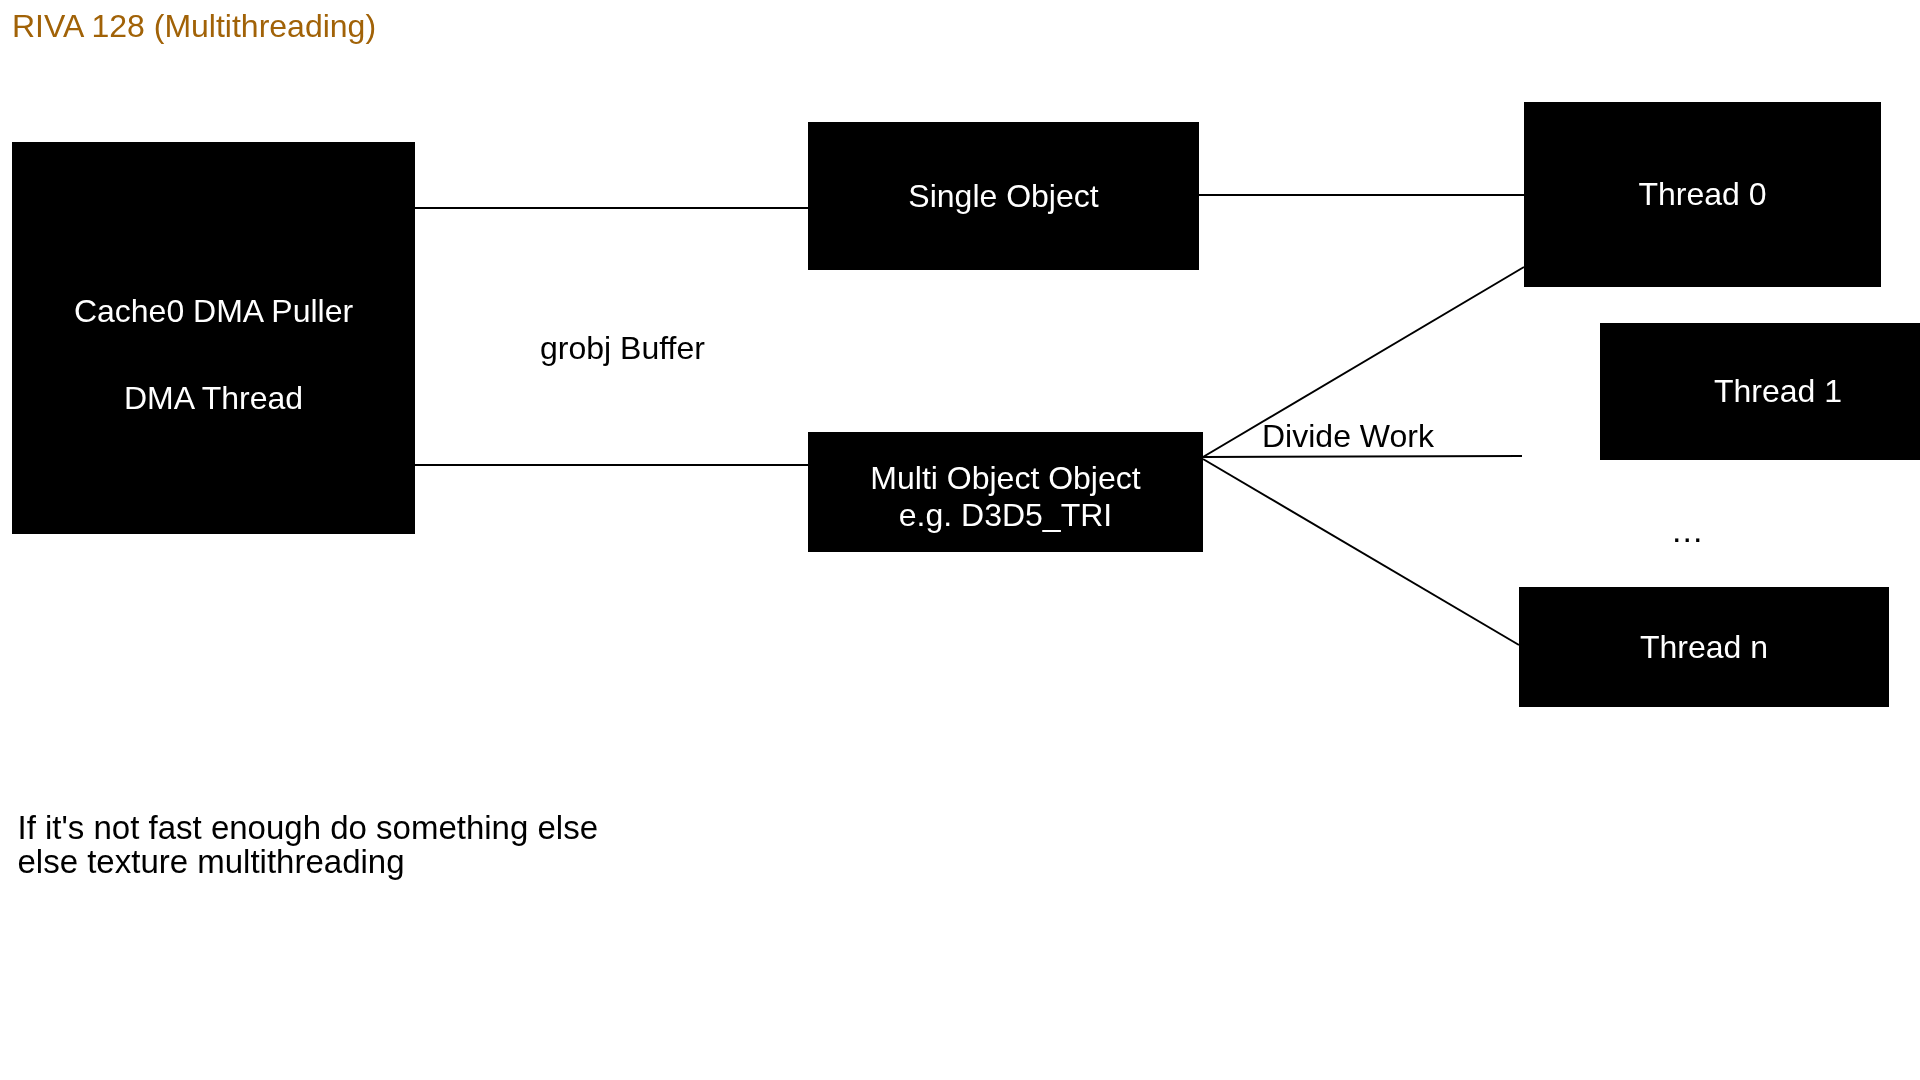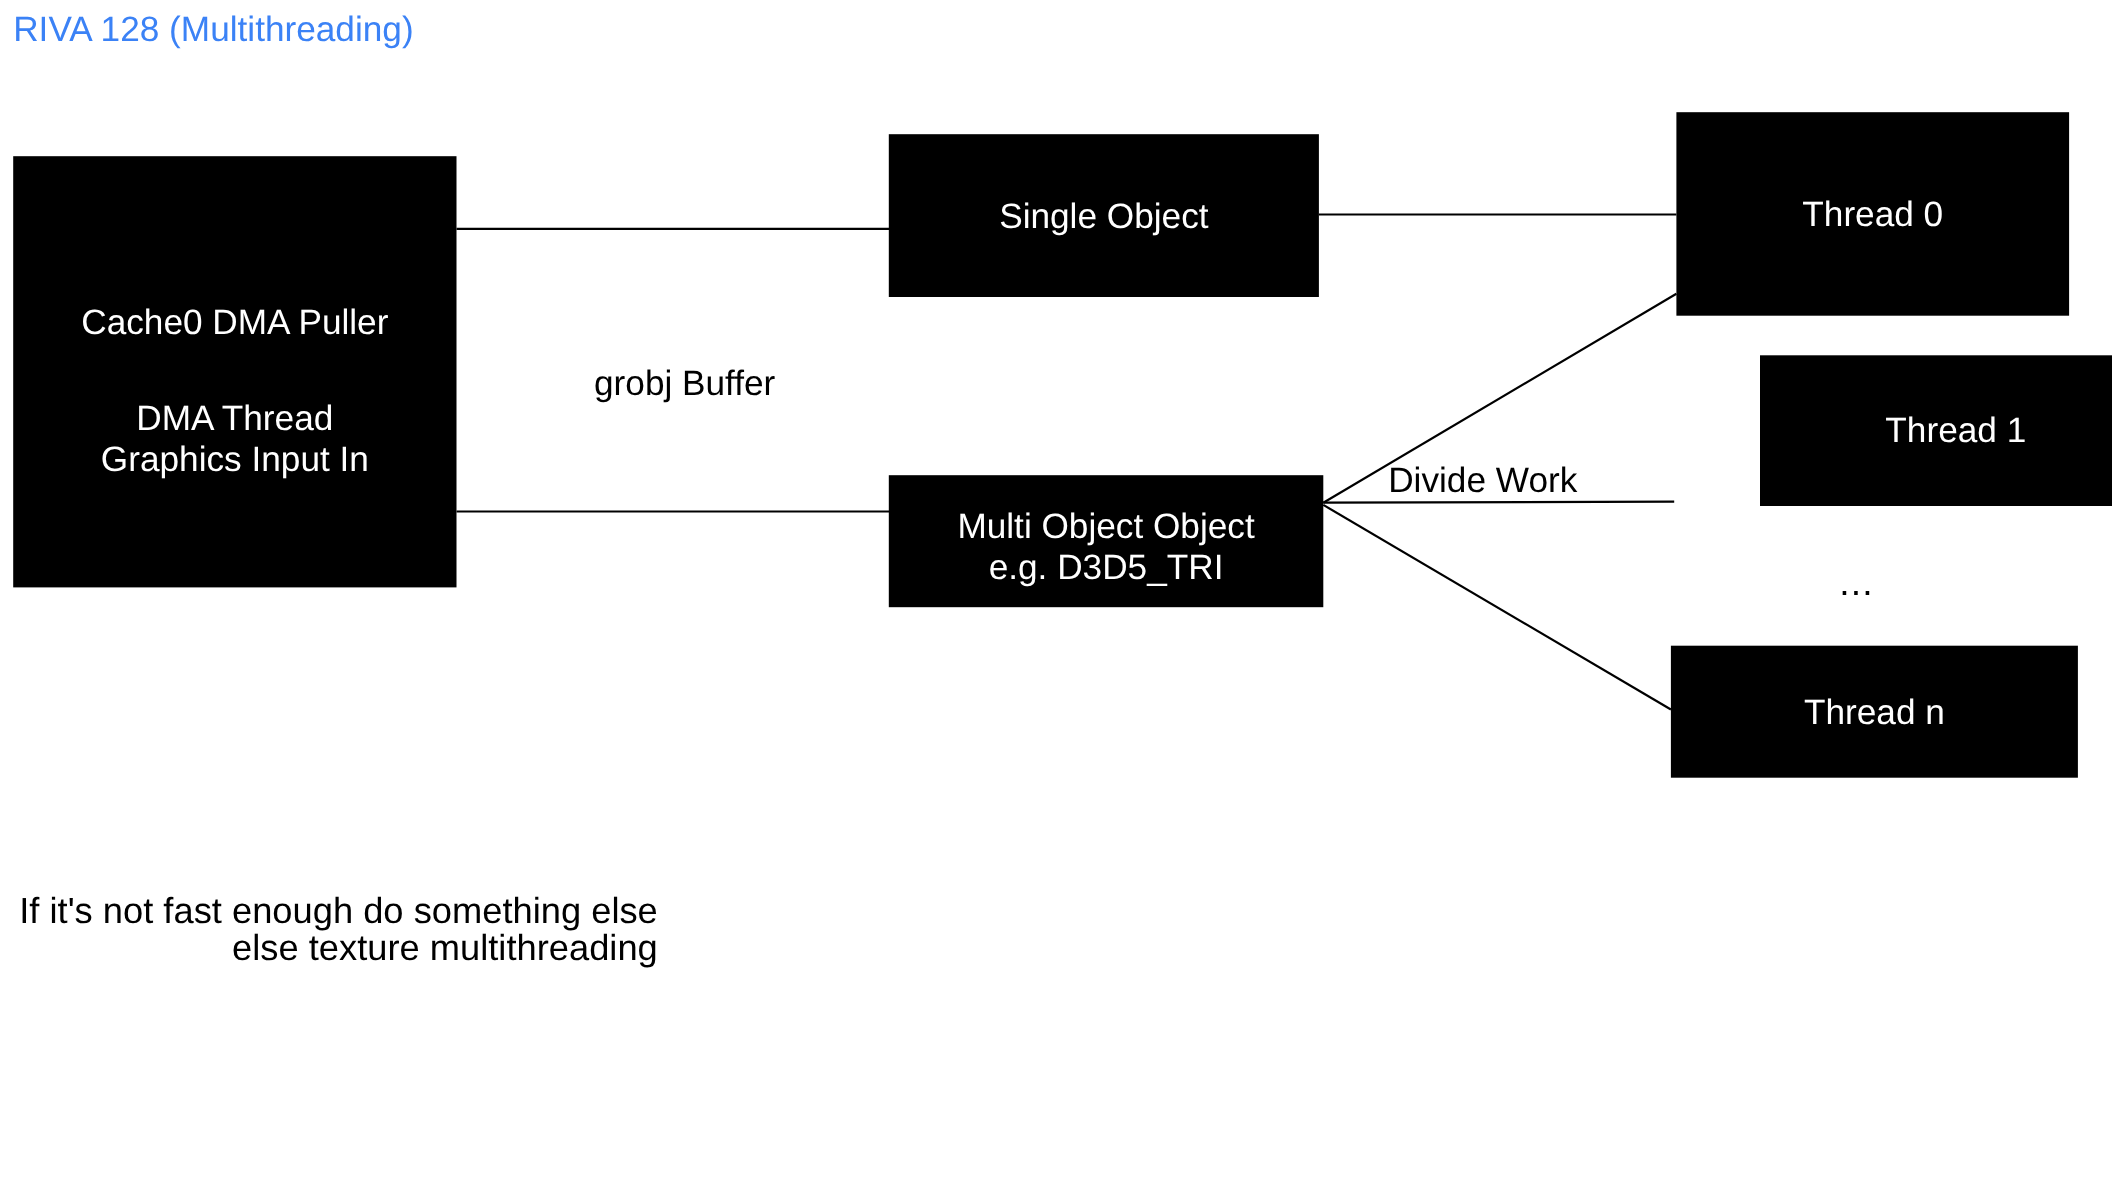--- a/index.html
+++ b/index.html
@@ -12,21 +12,21 @@
   }
   body { position: relative; }
 
   .canvas { position: absolute; inset: 0; width: 1920px; height: 1080px; }
 
   .title {
     position: absolute;
     left: 12px; top: 8px;
     font-size: 32px;
     line-height: 37px;
-    color: #3b82f6;
+    color: #a16207;
     white-space: nowrap;
   }
 
   .node {
     position: absolute;
     background: #000000;
     color: #ffffff;
     display: flex;
     flex-direction: column;
     align-items: center;
@@ -56,21 +56,20 @@
     white-space: nowrap;
   }
   #grobj-buffer-label { left: 540px;  top: 330px; }
   #divide-work-label  { left: 1262px; top: 418px; }
   #ellipsis-label     { left: 1672px; top: 512px; font-size: 34px; letter-spacing: 1px; }
 
   .note {
     position: absolute;
     top: 811px;
     right: 1322px; 
-    text-align: right;
     font-size: 33px;
     line-height: 34px;
     color: #000000;
   }
   .note .line { display: block; white-space: nowrap; }
 
   svg.connectors { position: absolute; inset: 0; pointer-events: none; }
 </style>
 </head>
 <body>
@@ -87,21 +86,20 @@
   </svg>
 
   <div class="title">RIVA 128 (Multithreading)</div>
 
   <div class="node" id="dma-box">
     <div class="group">
       <span class="line">Cache0 DMA Puller</span>
     </div>
     <div class="group">
       <span class="line">DMA Thread</span>
-      <span class="line">Graphics Input In</span>
     </div>
   </div>
 
   <div class="node" id="single-object-box">
     <span class="line">Single Object</span>
   </div>
 
   <div class="node" id="multi-object-box">
     <span class="line">Multi Object Object</span>
     <span class="line">e.g. D3D5_TRI</span>

